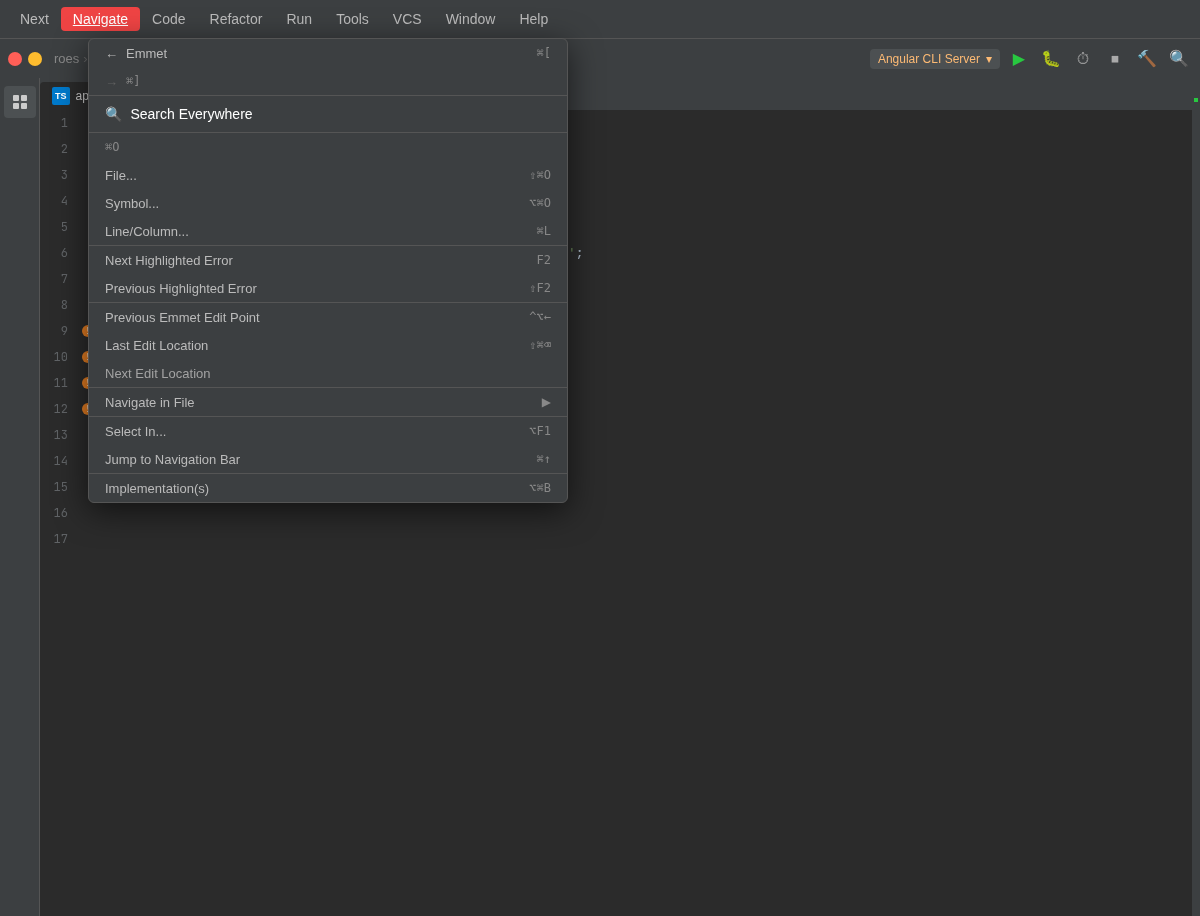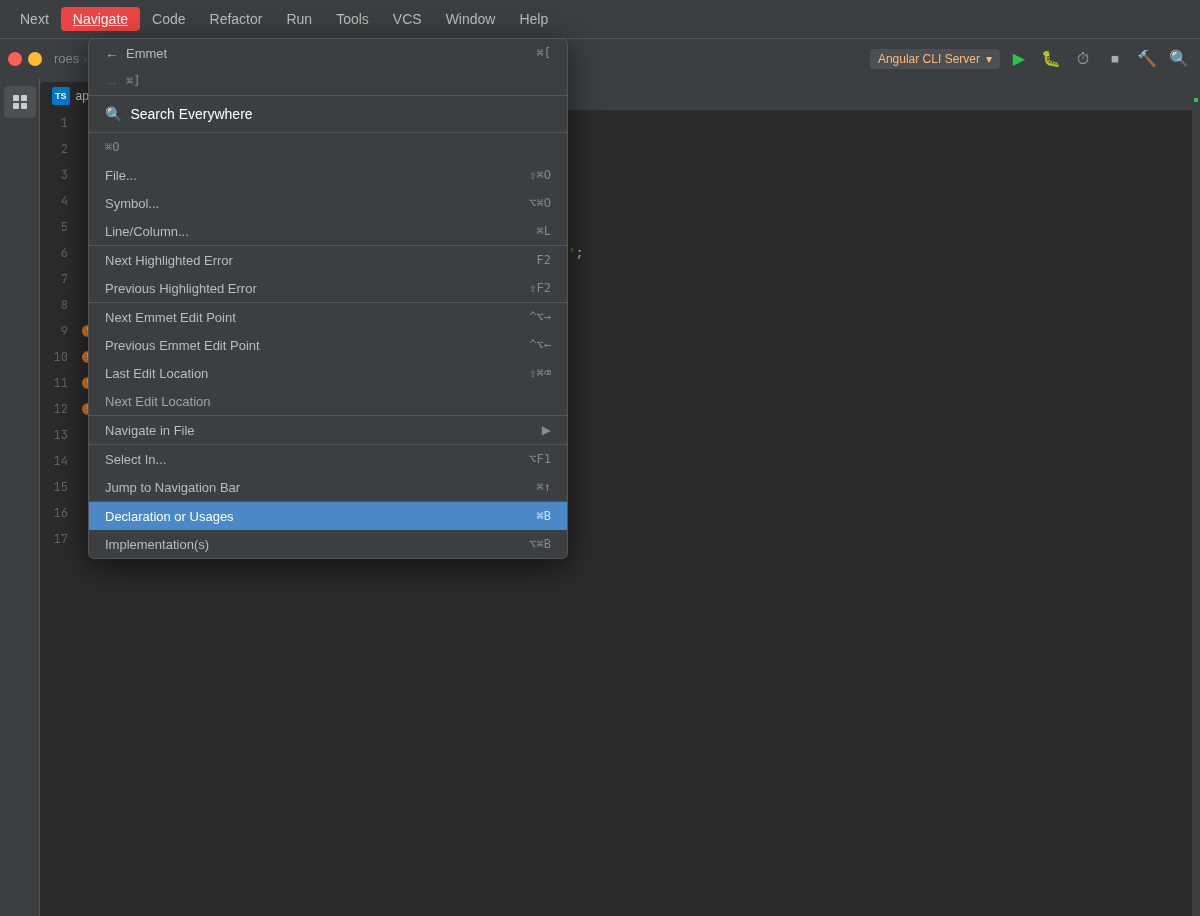--- a/index.html
+++ b/index.html
@@ -536,24 +536,20 @@
       <span class="item-shortcut">F2</span>
     </div>
     <div class="dropdown-item">
       <span class="item-label">Previous Highlighted Error</span>
       <span class="item-shortcut">⇧F2</span>
     </div>
   </div>
 
   <div class="menu-section">
     <div class="dropdown-item">
-      <span class="item-label">Next Emmet Edit Point</span>
-      <span class="item-shortcut">^⌥→</span>
-    </div>
-    <div class="dropdown-item">
       <span class="item-label">Previous Emmet Edit Point</span>
       <span class="item-shortcut">^⌥←</span>
     </div>
     <div class="dropdown-item">
       <span class="item-label">Last Edit Location</span>
       <span class="item-shortcut">⇧⌘⌫</span>
     </div>
     <div class="dropdown-item disabled">
       <span class="item-label">Next Edit Location</span>
       <span class="item-shortcut"></span>
@@ -572,23 +568,19 @@
       <span class="item-label">Select In...</span>
       <span class="item-shortcut">⌥F1</span>
     </div>
     <div class="dropdown-item">
       <span class="item-label">Jump to Navigation Bar</span>
       <span class="item-shortcut">⌘↑</span>
     </div>
   </div>
 
   <div class="menu-section">
-    <div class="dropdown-item highlighted">
-      <span class="item-label">Declaration or Usages</span>
-      <span class="item-shortcut">⌘B</span>
-    </div>
     <div class="dropdown-item">
       <span class="item-label">Implementation(s)</span>
       <span class="item-shortcut">⌥⌘B</span>
     </div>
   </div>
 
 </div>
 
 </body></html>

